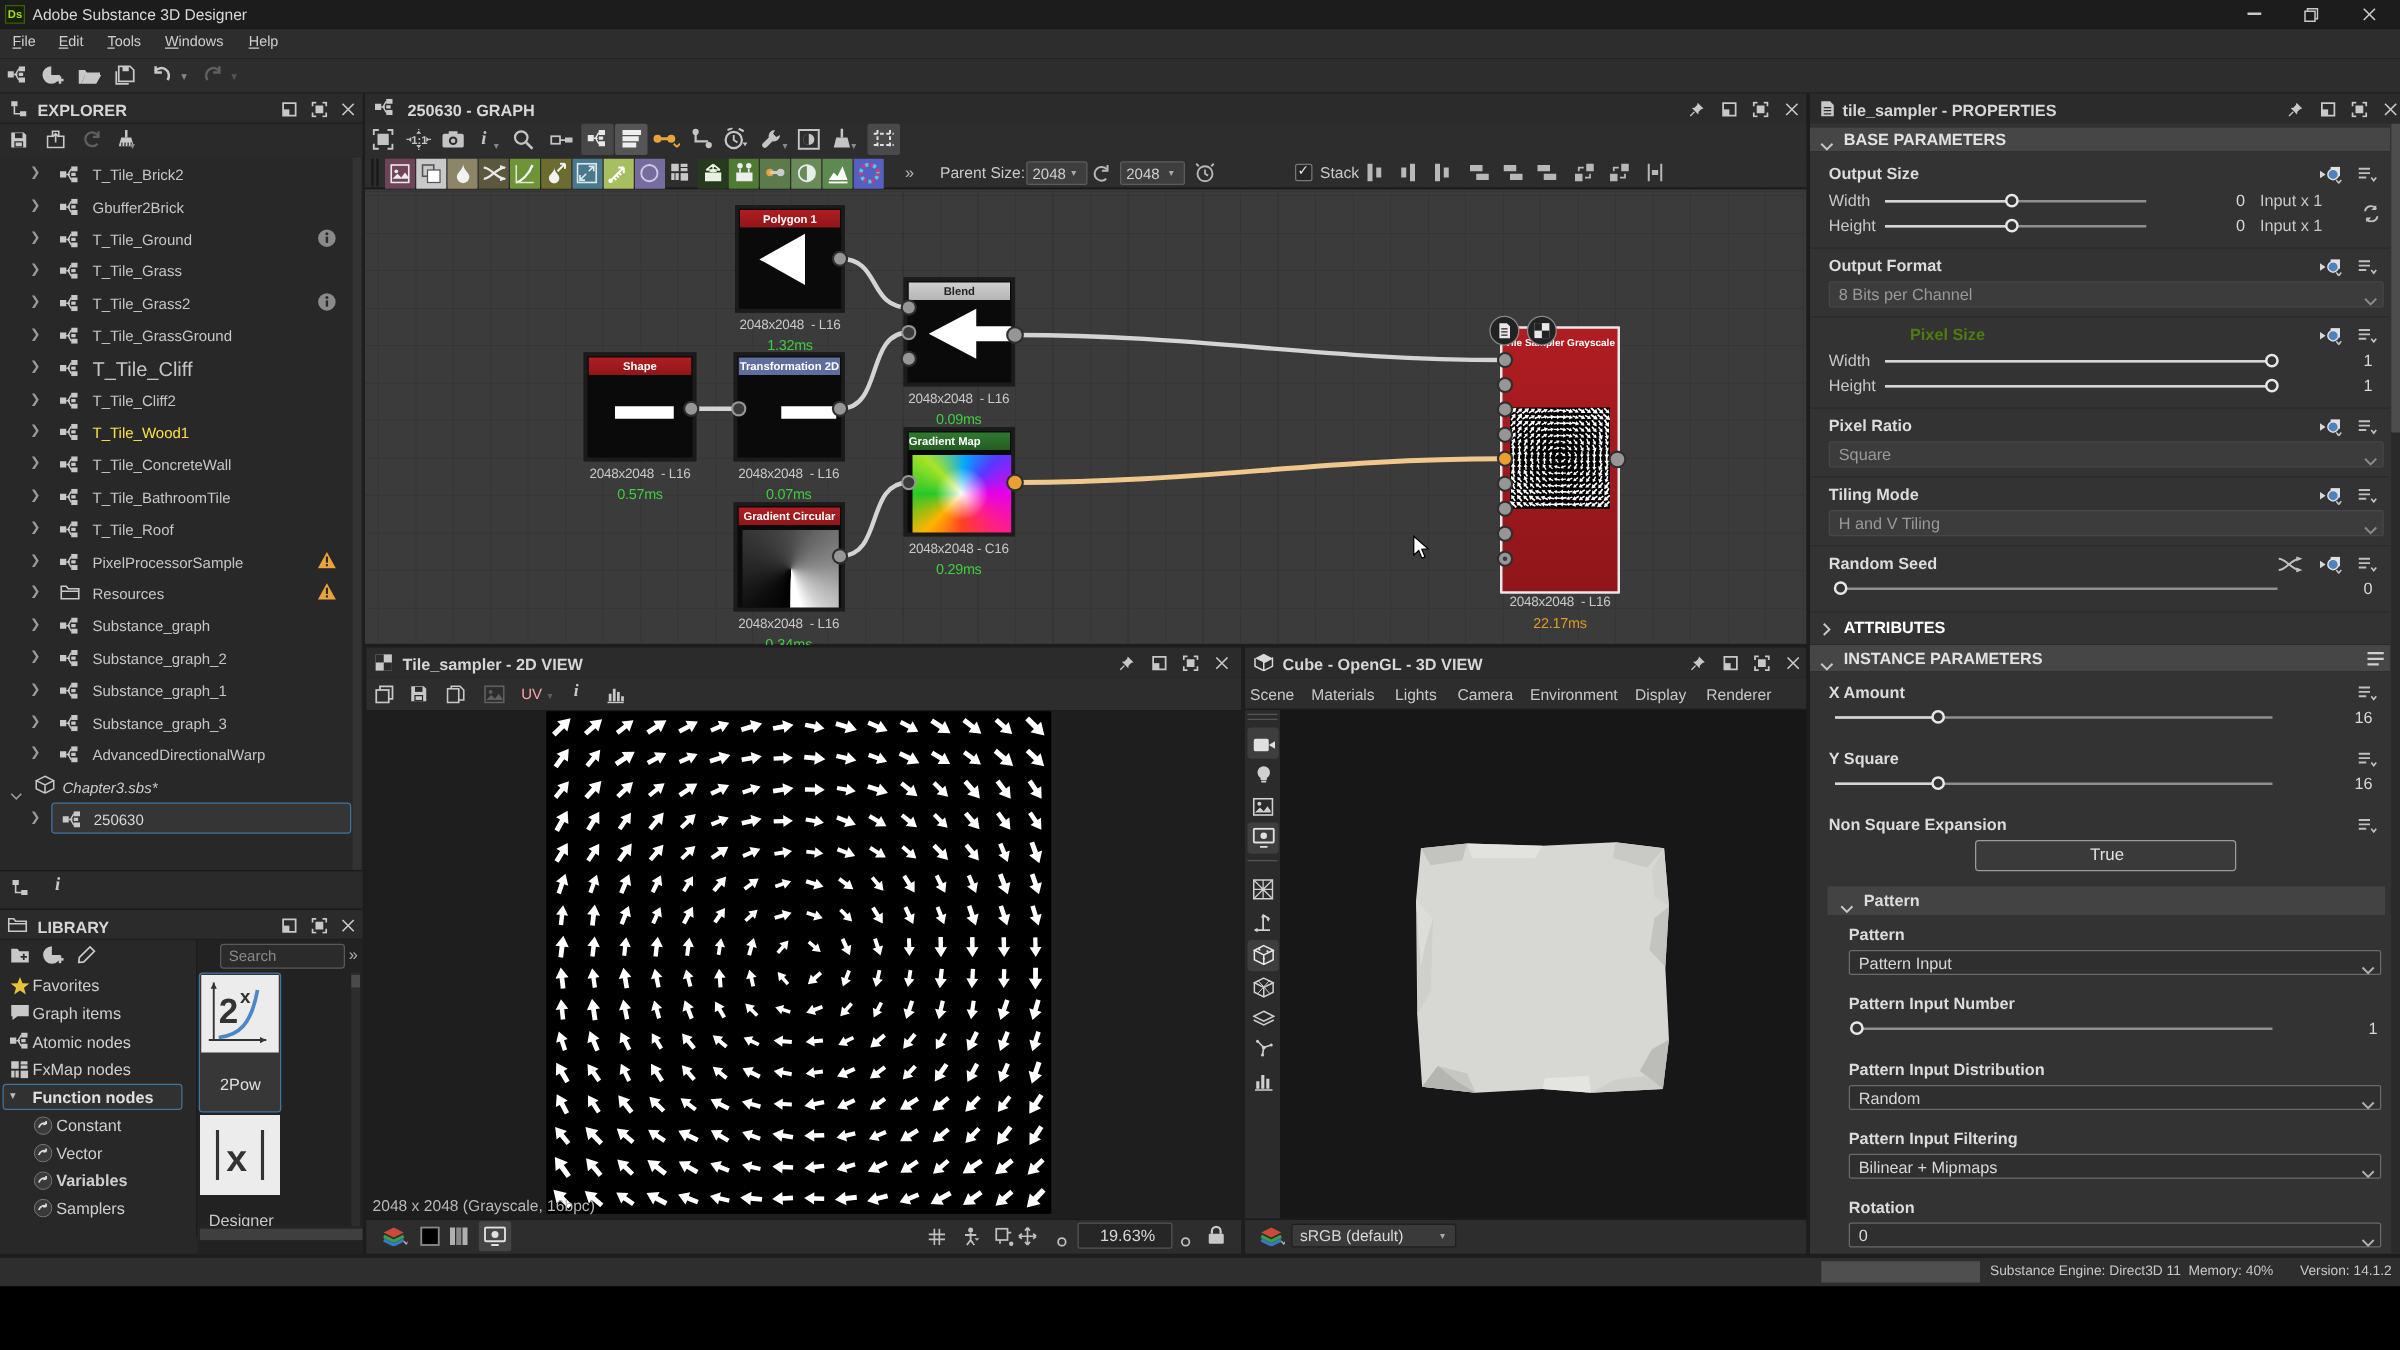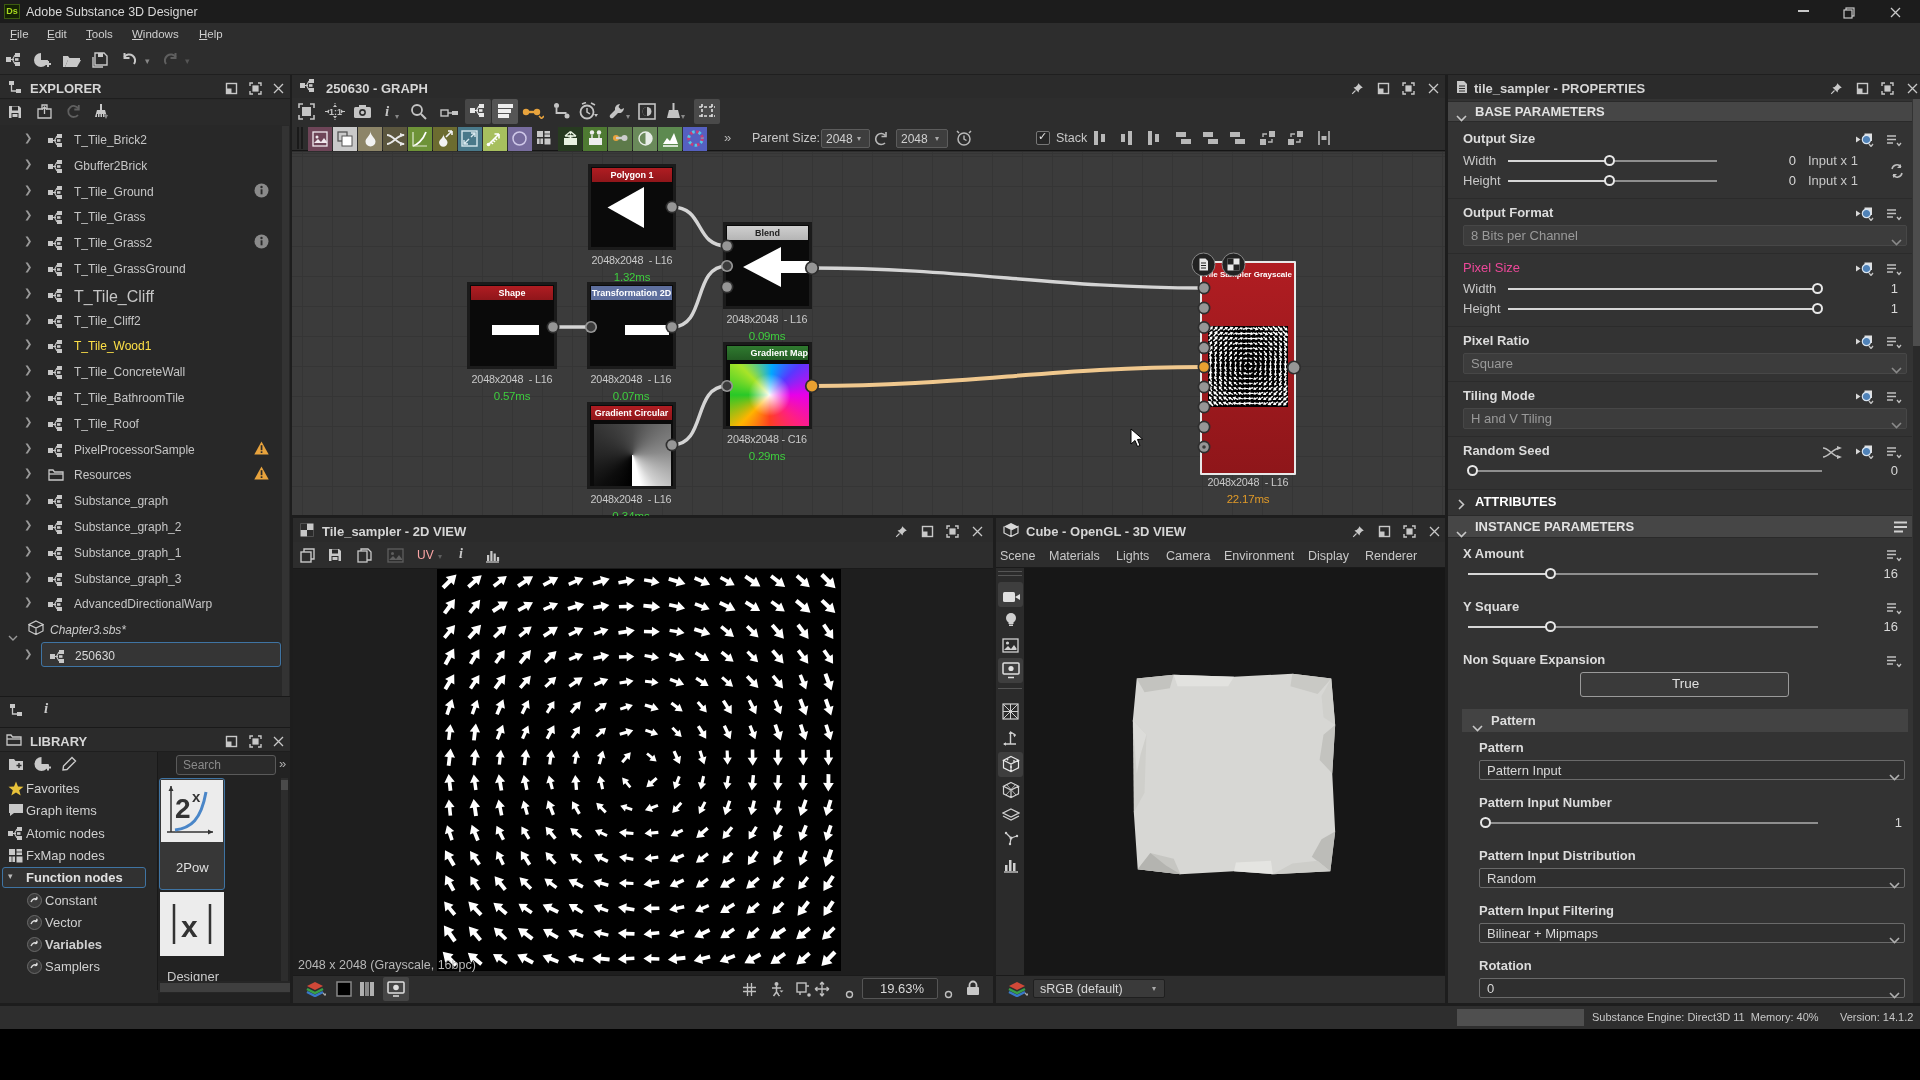--- a/index.html
+++ b/index.html
@@ -691,21 +691,21 @@
 <div class="txt" style="left:561px;top:390px;width:140px;text-align:center;font-size:11.5px;color:#3ecf3e;letter-spacing:-0.2px">0.07ms</div>
 <div class="abs" style="left:723px;top:222px;width:89px;height:87px;background:#0a0a0a;border:3px solid #1b1b1b">
     <div style="position:absolute;left:1px;top:1px;right:1px;height:14px;background:linear-gradient(#cfcfcf,#b5b5b5);text-align:center;font-size:9px;font-weight:bold;color:#222;line-height:14px;overflow:hidden">Blend</div>
     <svg style="position:absolute;left:1px;top:16px" width="83" height="66" viewBox="0 0 83 66">
       <polygon points="16,26 54,6 54,20 82,20 82,32 54,32 54,46" fill="#fff"></polygon>
     </svg>
   </div>
 <div class="txt" style="left:697px;top:313px;width:140px;text-align:center;font-size:10.8px;color:#c9c9c9;letter-spacing:-0.2px">2048x2048&nbsp; - L16</div>
 <div class="txt" style="left:697px;top:330px;width:140px;text-align:center;font-size:11.5px;color:#3ecf3e;letter-spacing:-0.2px">0.09ms</div>
 <div class="abs" style="left:723px;top:342px;width:89px;height:87px;background:#0a0a0a;border:3px solid #1b1b1b">
-    <div style="position:absolute;left:1px;top:1px;right:1px;height:14px;background:linear-gradient(#2f7a2f,#235c23);text-align:right;font-size:9px;font-weight:bold;color:#fff;line-height:14px;overflow:hidden">Gradient Map</div>
+    <div style="position:absolute;left:1px;top:1px;right:1px;height:14px;background:linear-gradient(#2f7a2f,#235c23);text-align:left;font-size:9px;font-weight:bold;color:#fff;line-height:14px;overflow:hidden">Gradient Map</div>
     <div style="position:absolute;left:4px;top:19px;width:79px;height:62px;background:radial-gradient(circle at 50% 50%, rgba(255,255,255,.95), rgba(255,255,255,0) 42%),conic-gradient(from -90deg at 50% 50%, #28c828 0deg, #a8e428 45deg, #00a8ff 95deg, #5838ff 135deg, #e800e8 180deg, #ff2080 225deg, #ff4020 270deg, #ffb400 315deg, #28c828 360deg)"></div>
   </div>
 <div class="txt" style="left:697px;top:433px;width:140px;text-align:center;font-size:10.8px;color:#c9c9c9;letter-spacing:-0.2px">2048x2048 - C16</div>
 <div class="txt" style="left:697px;top:450px;width:140px;text-align:center;font-size:11.5px;color:#3ecf3e;letter-spacing:-0.2px">0.29ms</div>
 <div class="abs" style="left:587px;top:402px;width:89px;height:87px;background:#0a0a0a;border:3px solid #1b1b1b">
     <div style="position:absolute;left:1px;top:1px;right:1px;height:14px;background:linear-gradient(#b01d22,#8f161a);text-align:center;font-size:9px;font-weight:bold;color:#fff;line-height:14px;overflow:hidden">Gradient Circular</div>
     <div style="position:absolute;left:4px;top:19px;width:77px;height:62px;background:conic-gradient(from 0deg at 50% 50%, #4a4a4a 0deg, #8a8a8a 85deg, #d0d0d0 140deg, #ffffff 165deg, #ffffff 180deg, #000 181deg, #0d0d0d 225deg, #252525 270deg, #383838 315deg, #4a4a4a 360deg)"></div>
   </div>
 <div class="txt" style="left:561px;top:493px;width:140px;text-align:center;font-size:10.8px;color:#c9c9c9;letter-spacing:-0.2px">2048x2048&nbsp; - L16</div>
 <div class="txt" style="left:561px;top:510px;width:140px;text-align:center;font-size:11.5px;color:#3ecf3e;clip-path:inset(0 0 6px 0)">0.34ms</div>
@@ -1580,21 +1580,21 @@
 <div class="ico" style="left:1886px;top:207px"><svg width="17" height="13" viewBox="0 0 17 13">
       <path d="M1 2 h9 M1 5.5 h9 M1 9 h6" stroke="#c0c0c0" stroke-width="1.5"></path>
       <path d="M11 9 l2 2.5 2 -2.5" stroke="#c0c0c0" stroke-width="1.3" fill="none"></path>
     </svg></div>
 <div class="abs" style="left:1463px;top:225px;width:444px;height:21px;background:#3c3c3c;border:1px solid #474747;border-radius:2px"></div>
 <div class="txt" style="left:1471px;top:228px;font-size:13px;color:#9a9a9a">8 Bits per Channel</div>
 <div class="ico" style="left:1891px;top:232px"><svg width="11" height="7" viewBox="0 0 11 7">
       <path d="M1 1 L5.5 5.5 L10 1" stroke="#8a8a8a" stroke-width="1.6" fill="none"></path>
     </svg></div>
 <div class="abs" style="left:1448px;top:253px;width:464px;height:1px;background:#2b2b2b"></div>
-<div class="txt" style="left:1463px;top:260px;font-size:13px;font-weight:normal;color:#ec4899">Pixel Size</div>
+<div class="txt" style="left:1528px;top:260px;font-size:13px;font-weight:bold;color:#4d7c0f">Pixel Size</div>
 <div class="ico" style="left:1855px;top:262px"><svg width="20" height="14" viewBox="0 0 20 14">
       <path d="M1 3.5 l4.5 3 L1 9.5 Z" fill="#d8d8d8"></path>
       <rect x="9.5" y="0.5" width="7.5" height="7.5" fill="#e0e0e0"></rect>
       <circle cx="11.5" cy="6.5" r="4.2" fill="#4f82b8" stroke="#d8e4f0" stroke-width="1.2"></circle>
       <path d="M14 11 l2 2.5 2 -2.5" stroke="#c0c0c0" stroke-width="1.3" fill="none"></path>
     </svg></div>
 <div class="ico" style="left:1886px;top:262px"><svg width="17" height="13" viewBox="0 0 17 13">
       <path d="M1 2 h9 M1 5.5 h9 M1 9 h6" stroke="#c0c0c0" stroke-width="1.5"></path>
       <path d="M11 9 l2 2.5 2 -2.5" stroke="#c0c0c0" stroke-width="1.3" fill="none"></path>
     </svg></div>

